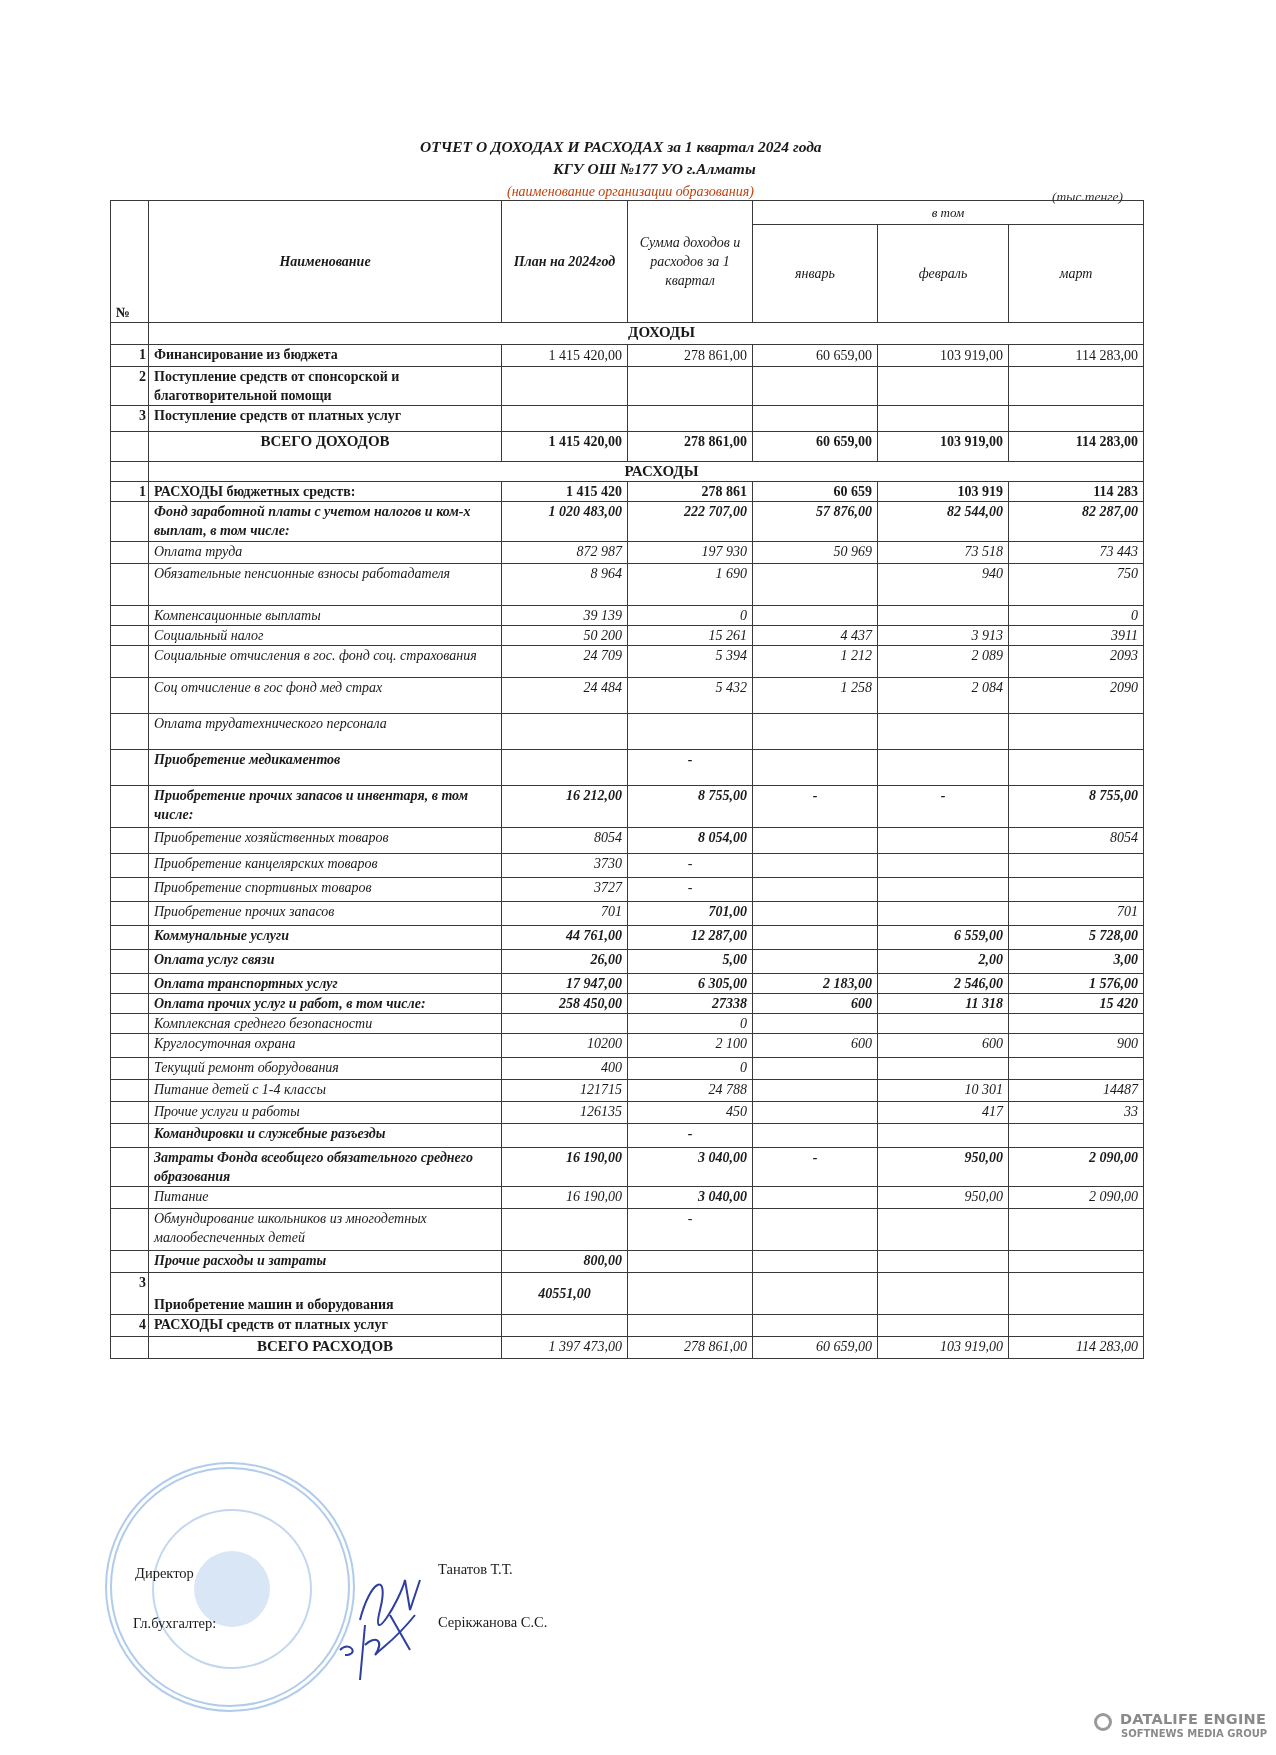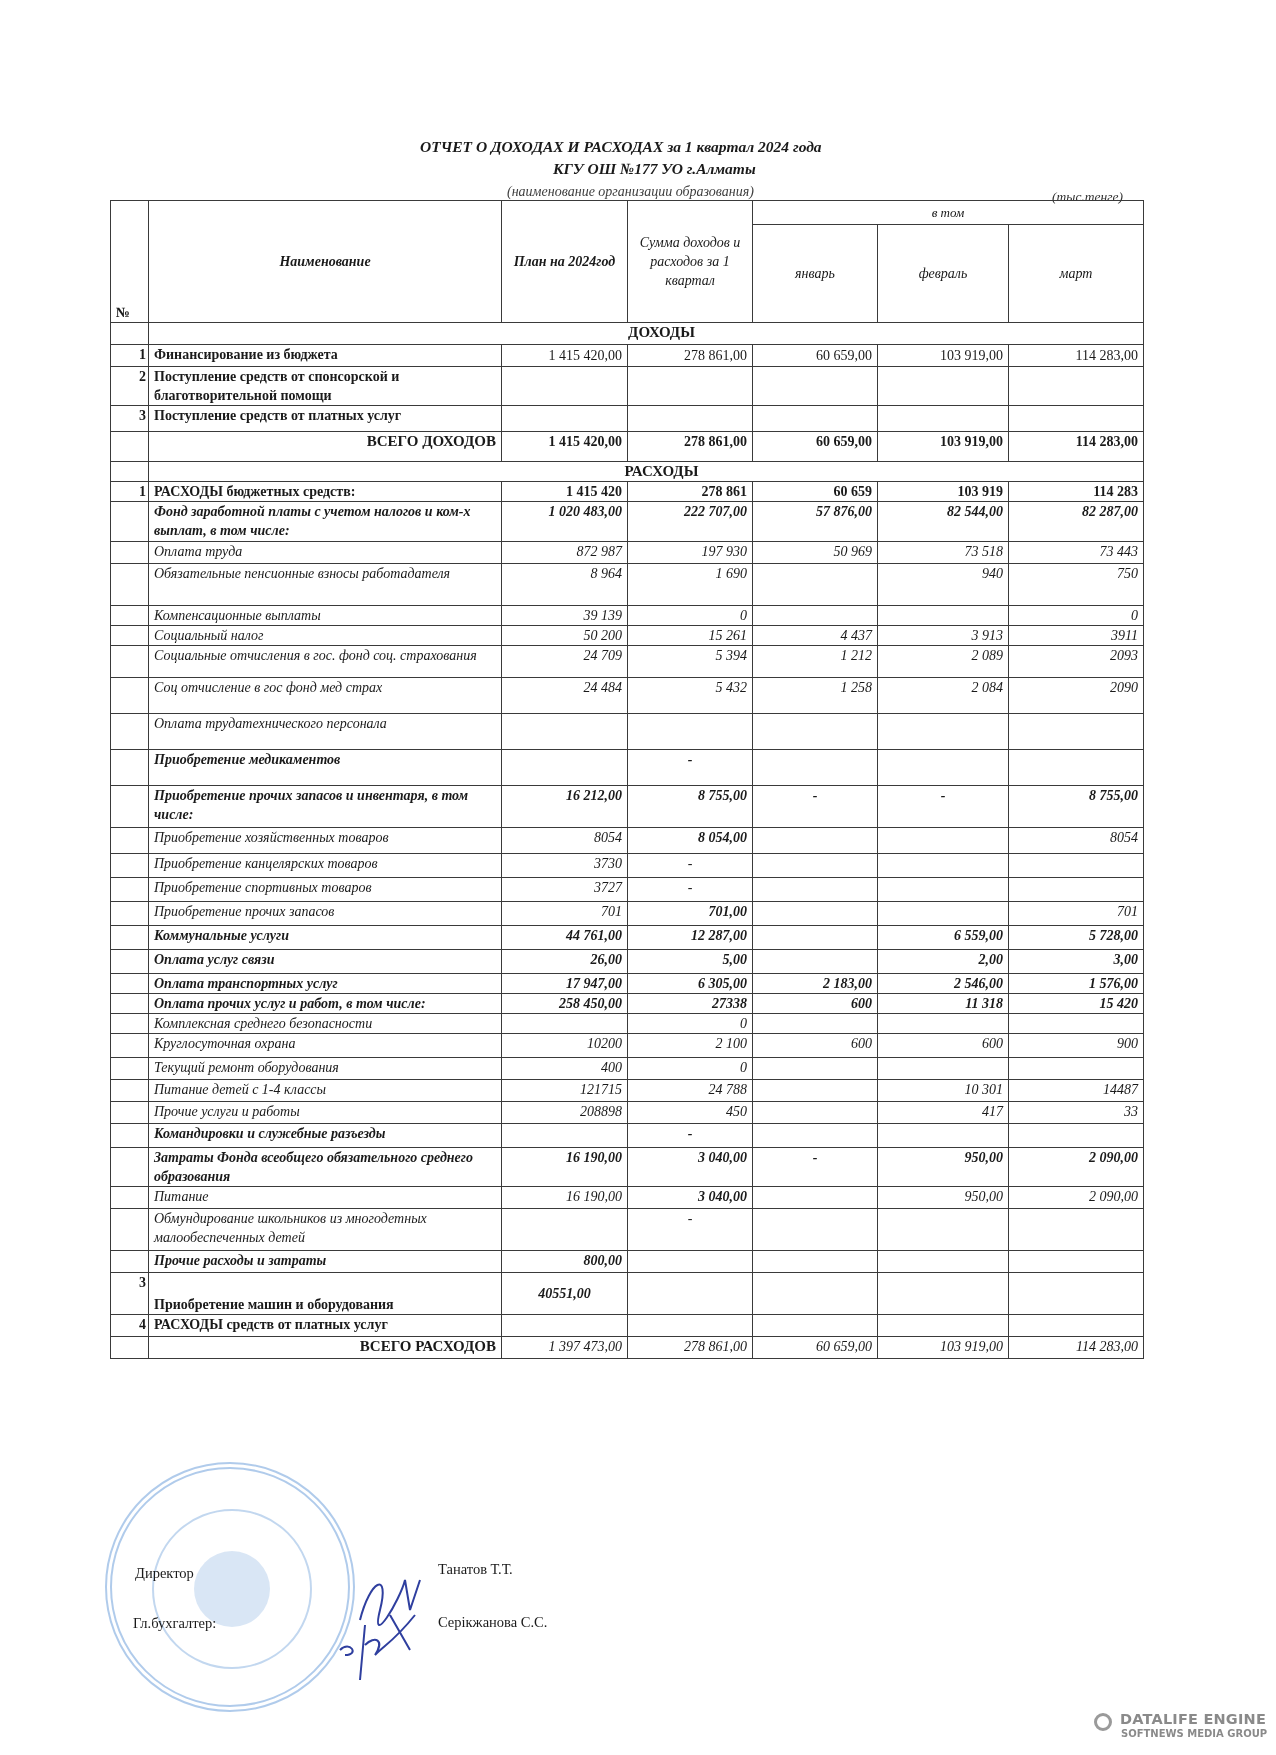--- a/index.html
+++ b/index.html
@@ -1,19 +1,19 @@
 <!DOCTYPE html>
 <html><head>
   <meta charset="utf-8">
   <style>
     html, body { margin: 0; padding: 0; background: #ffffff; }
     body { width: 1276px; height: 1755px; position: relative; overflow: hidden; font-family: "Liberation Serif", serif; color: #1a1a1a; }
     .title1 { position: absolute; top: 138px; left: 420px; font-size: 15.5px; font-style: italic; font-weight: bold; white-space: nowrap; }
     .title2 { position: absolute; top: 160px; left: 533px; font-size: 15.5px; font-style: italic; font-weight: bold; white-space: nowrap; margin-left: 20px; }
-    .subtitle { position: absolute; top: 184px; left: 507px; font-size: 14px; font-style: italic; white-space: nowrap; color: #404040; }
+    .subtitle { position: absolute; top: 184px; left: 507px; font-size: 14px; font-style: italic; white-space: nowrap; color: #c2410c; }
     .units { position: absolute; top: 189px; left: 1052px; font-size: 13.5px; font-style: italic; white-space: nowrap; color: #333; }
 
     table.report { position: absolute; top: 200px; left: 110px; width: 1033px; border-collapse: collapse; table-layout: fixed; }
     table.report td, table.report th { border: 1.4px solid #3a3a3a; padding: 0 5px; font-size: 14px; vertical-align: top; line-height: 19px; }
     col.c-no { width: 38px; }
     col.c-name { width: 353px; }
     col.c-plan { width: 126px; }
     col.c-sum { width: 125px; }
     col.c-jan { width: 125px; }
     col.c-feb { width: 131px; }
@@ -23,21 +23,21 @@
     th.hplan { font-weight: bold; }
     th.hno { vertical-align: bottom !important; text-align: left; font-weight: bold; font-style: normal; padding-bottom: 3px; }
     .no { text-align: right; font-weight: bold; padding-right: 2px !important; }
     .num { text-align: right; white-space: nowrap; }
     .section td.sec { text-align: center; font-weight: bold; font-size: 15px; padding-left: 36px; }
     .b { font-weight: bold; }
     .i { font-style: italic; }
     .bi { font-weight: bold; font-style: italic; }
     .small { font-size: 11px; }
     .dash { text-align: center; }
-    .center { text-align: right; margin-top: 23px; }
+    .center { text-align: center; margin-top: 23px; }
     .tot td { padding-top: 4px; }
     .sig { position: absolute; font-size: 14.5px; white-space: nowrap; }
     .stamp { position: absolute; left: 105px; top: 1462px; width: 250px; height: 250px; border-radius: 50%; border: 7px double rgba(80,140,210,0.45); box-sizing: border-box; }
     .stamp-inner { position: absolute; left: 40px; top: 40px; width: 156px; height: 156px; border-radius: 50%; border: 2px solid rgba(80,140,210,0.35); }
     .stamp-core { position: absolute; left: 40px; top: 40px; width: 76px; height: 76px; border-radius: 50%; background: rgba(80,140,210,0.22); }
     .signature { position: absolute; color: #2a3a9a; }
     .watermark { position: absolute; left: 1094px; top: 1713px; color: #8a8a8a; font-family: "DejaVu Sans", sans-serif; }
     .wm-logo { position: absolute; left: 0; top: 0; width: 18px; height: 18px; border: 3px solid #9a9a9a; border-radius: 50%; box-sizing: border-box; }
     .wm-title { position: absolute; left: 26px; top: -2px; font-size: 14.5px; font-weight: bold; letter-spacing: 0.2px; white-space: nowrap; }
     .wm-sub { position: absolute; left: 27px; top: 15px; font-size: 10px; white-space: nowrap; font-weight: bold; }
@@ -328,21 +328,21 @@
         <td class="i">Питание детей с 1-4 классы</td>
         <td class="num i">121715</td>
         <td class="num i">24 788</td>
         <td class="num i"></td>
         <td class="num i">10 301</td>
         <td class="num i">14487</td>
       </tr>
       <tr style="height: 22px;">
         <td class="no"></td>
         <td class="i">Прочие услуги и работы</td>
-        <td class="num i">208898</td>
+        <td class="num i">126135</td>
         <td class="num i">450</td>
         <td class="num i"></td>
         <td class="num i">417</td>
         <td class="num i">33</td>
       </tr>
       <tr style="height: 24px;">
         <td class="no"></td>
         <td class="bi">Командировки и служебные разъезды</td>
         <td class="num bi"></td>
         <td class="num bi dash" style="text-align: center;">-</td>

